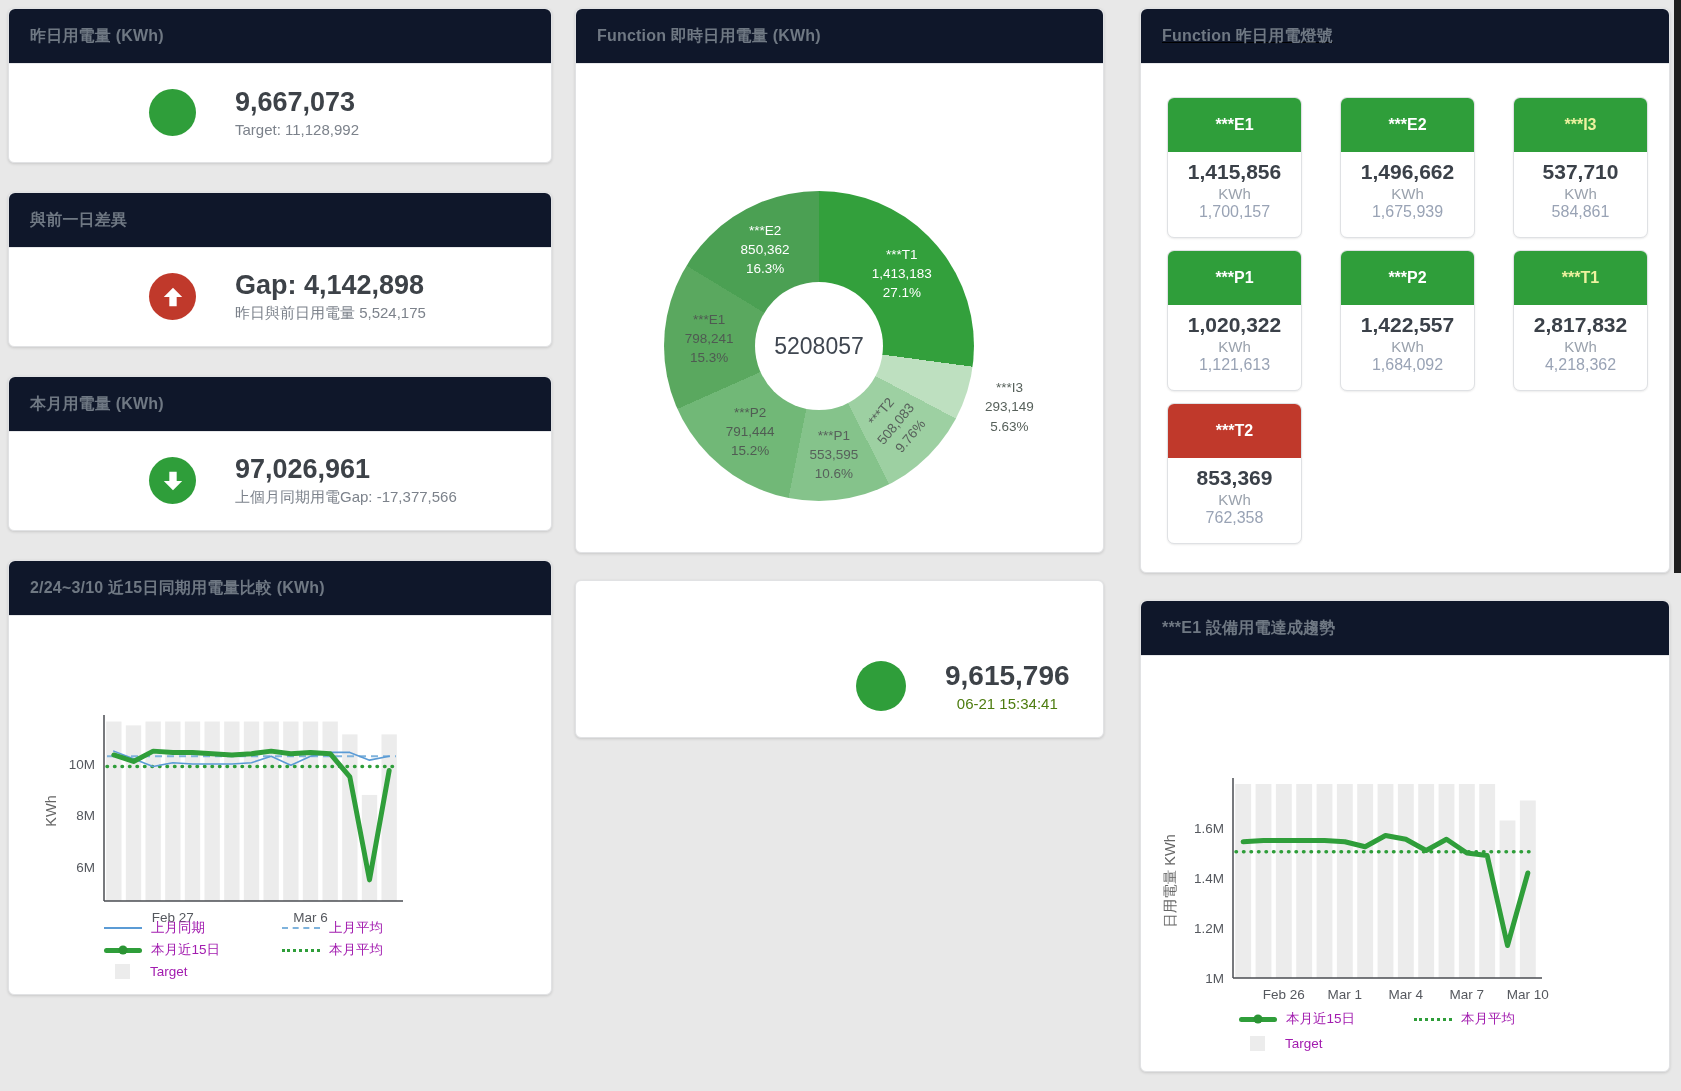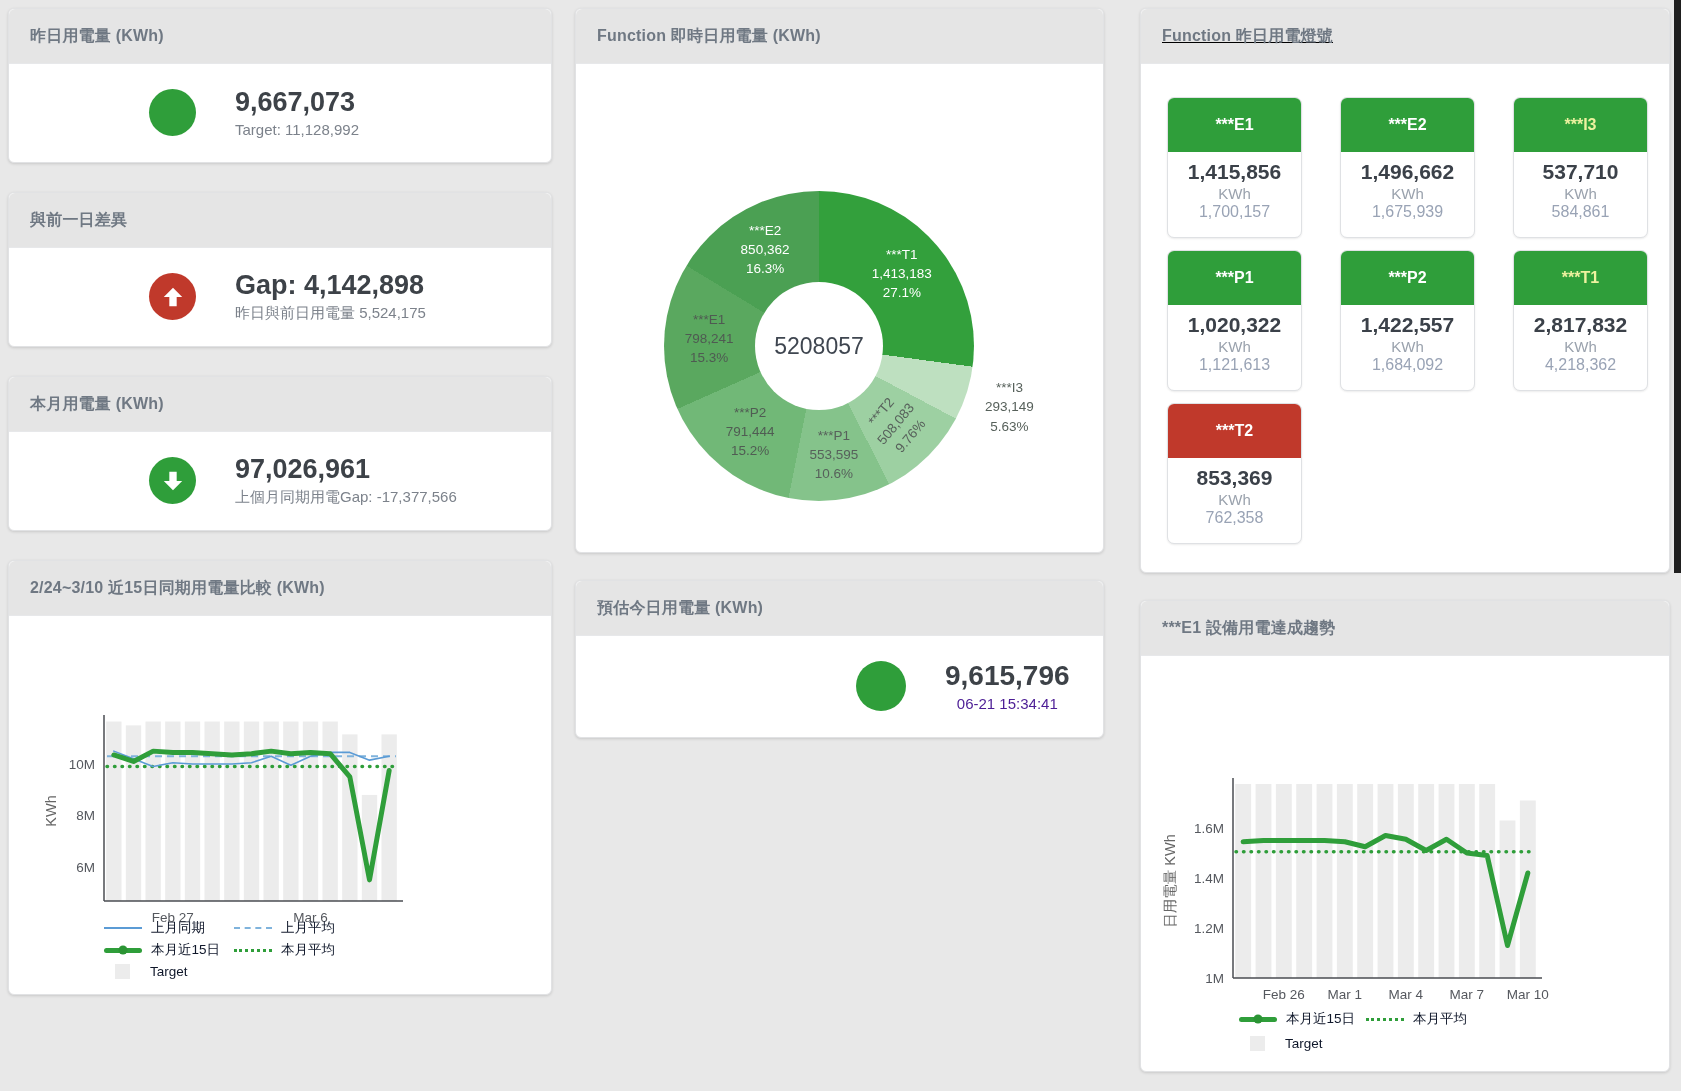--- a/index.html
+++ b/index.html
@@ -8,49 +8,49 @@
     background:#e8e8e8;
     font-family:"Liberation Sans","DejaVu Sans",sans-serif;
     -webkit-font-smoothing:antialiased;
   }
   .card{
     position:absolute;background:#fff;border:1px solid #e1e2e4;border-radius:6px;
     box-shadow:0 1px 3px rgba(0,0,0,.14);box-sizing:border-box;
   }
   .card-header{
     height:54px;display:flex;align-items:center;padding:0 21px;
-    background:#e5e5e5;border-bottom:1px solid #e7e8ea;border-radius:6px 6px 0 0;
+    background:#0f172a;border-bottom:1px solid #e7e8ea;border-radius:6px 6px 0 0;
     font-weight:700;font-size:16px;color:#6f7883;letter-spacing:.2px;
   }
   .kpi-body{position:absolute;left:0;right:0;top:54px;bottom:0;display:flex;align-items:center;gap:39px;}
   .kpi-dot{width:47px;height:47px;border-radius:50%;flex:none;display:flex;align-items:center;justify-content:center;}
   .kpi-value{font-size:27px;font-weight:700;color:#3d4248;}
   .kpi-sub{font-size:15px;color:#7c828b;margin-top:3px;}
-  .ts{color:#4c1d95;}
+  .ts{color:#4d7c0f;}
   
   .donut-box{position:absolute;left:88px;top:182px;width:310px;height:310px;}
   .donut-ring{position:absolute;inset:0;border-radius:50%;}
   .donut-hole{
     position:absolute;left:50%;top:50%;width:128px;height:128px;margin:-64px 0 0 -64px;
     background:#fff;border-radius:50%;display:flex;align-items:center;justify-content:center;
     font-size:23px;color:#3f4650;
   }
   .donut-label{position:absolute;font-size:13.5px;line-height:1.42;text-align:center;white-space:nowrap;}
   
   .tile{
     position:absolute;width:135px;height:141px;background:#fff;border:1px solid #dfe1e4;
     border-radius:7px;overflow:hidden;text-align:center;box-shadow:0 1px 2px rgba(0,0,0,.08);
     box-sizing:border-box;
   }
   .tile-head{height:55px;display:flex;align-items:center;justify-content:center;font-size:16px;font-weight:700;margin:-1px -1px 0;}
   .tile-value{font-size:21px;font-weight:700;color:#3b4149;margin-top:8px;}
   .tile-unit{font-size:15px;color:#9aa2ad;margin-top:1px;}
   .tile-target{font-size:16px;color:#99a3b5;margin-top:1px;}
   
-  .legend-row{position:absolute;display:flex;align-items:center;font-size:13.5px;color:#0f172a;height:20px;}
+  .legend-row{position:absolute;display:flex;align-items:center;font-size:13.5px;color:#a21caf;height:20px;gap:48px;}
   .legend-item{display:flex;align-items:center;}
   .li-w{width:130px;}
   .sw{margin-right:9px;flex:none;}
   .sw-line{width:38px;height:2px;background:#5b9bd5;}
   .sw-dash{width:38px;height:0;border-top:2px dashed #7fb3dc;}
   .sw-thick{width:38px;height:5px;border-radius:3px;background:#2f9e3a;position:relative;}
   .sw-thick::after{content:"";position:absolute;left:50%;top:50%;width:9px;height:9px;border-radius:50%;background:#2b9434;transform:translate(-50%,-50%);}
   .sw-dot{width:38px;height:0;border-top:3.5px dotted #2f9e3a;}
   .sw-sq{width:15px;height:15px;background:#ececec;margin:0 20px 0 11px;}
   svg.chart{position:absolute;left:0;top:0;}
@@ -206,23 +206,20 @@
       </div>
       <div class="donut-label" style="left: 101.017px; top: 59.1571px; color: rgb(255, 255, 255); transform: translate(-50%, -50%);">
         <div>***E2</div>
         <div>850,362</div>
         <div>16.3%</div>
       </div>
     </div>
 </div>
 
 <div class="card" style="left:575px;top:580px;width:529px;height:158px;">
-  <div class="card-header">
-      <span>預估今日用電量 (KWh)</span>
-    </div>
   <div class="kpi-body" style="padding-left:280px;">
     <div class="kpi-dot" style="background:#2f9e3a;width:50px;height:50px;"></div>
     <div style="text-align:center;">
       <div class="kpi-value" style="font-size:28px;">9,615,796</div>
       <div class="kpi-sub ts">06-21 15:34:41</div>
     </div>
   </div>
 </div>
 
 <div class="card" style="left:1140px;top:8px;width:530px;height:565px;text-decoration:underline;">

